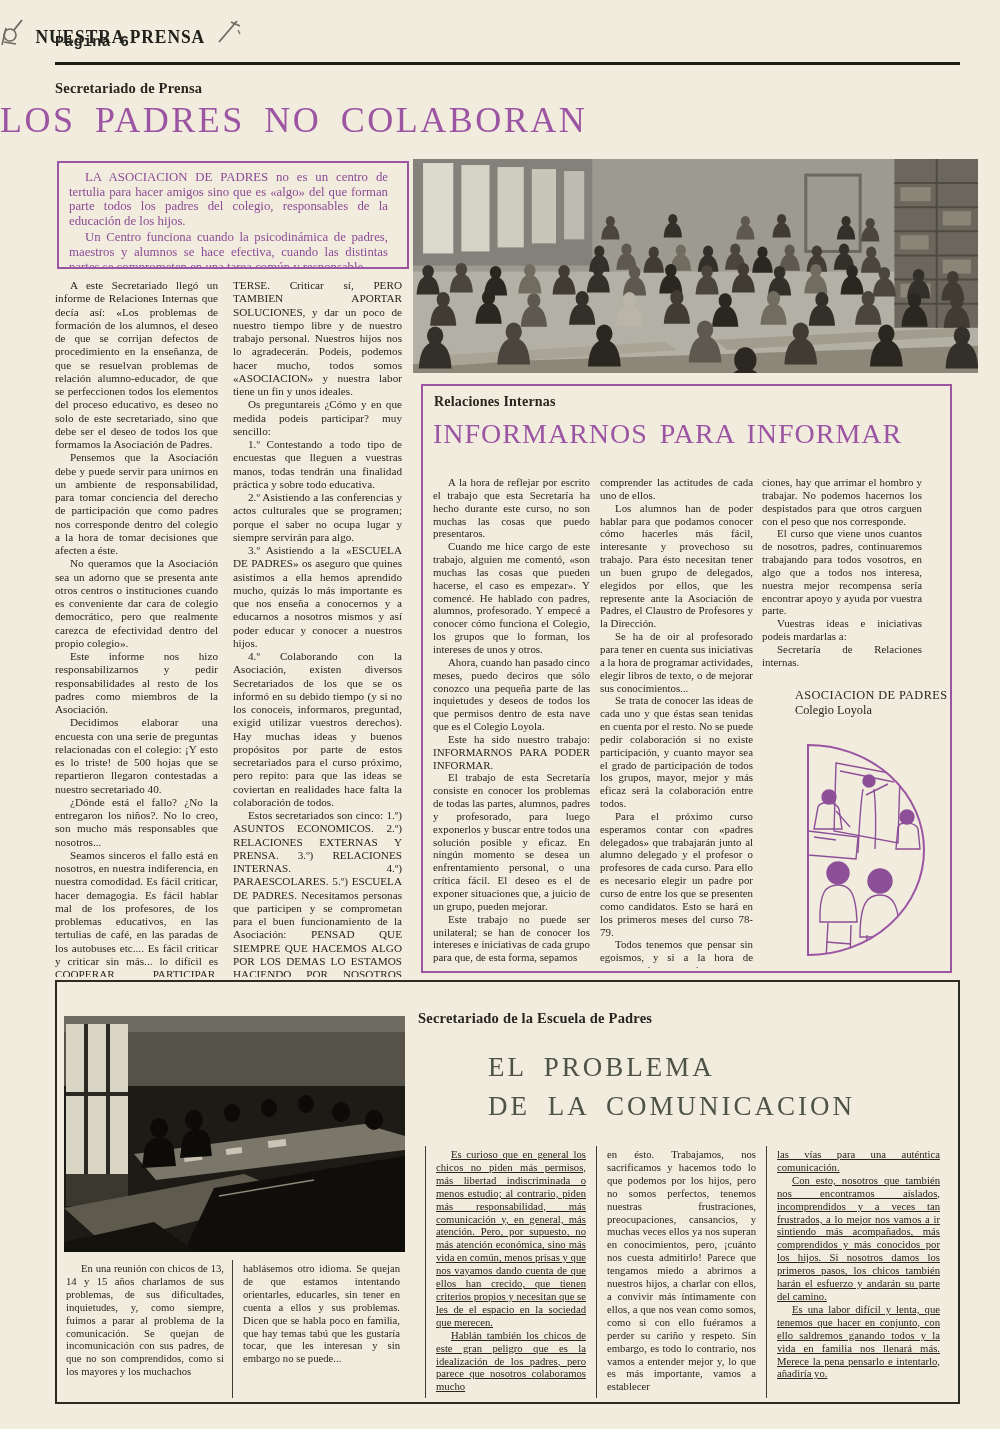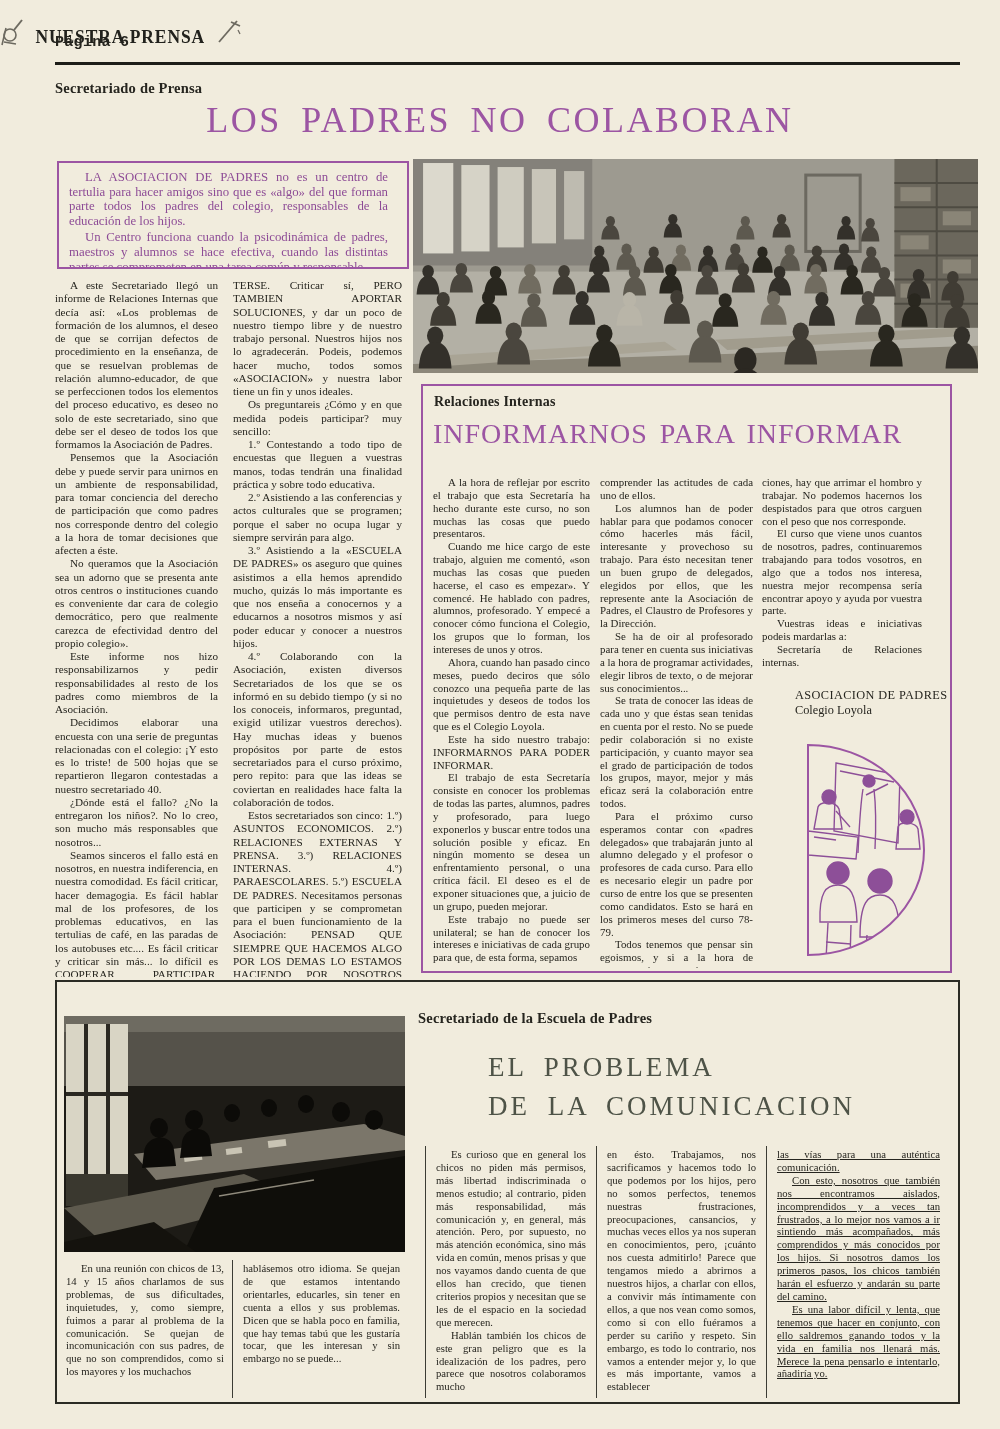--- a/index.html
+++ b/index.html
@@ -19,21 +19,21 @@
   
   .pagenum{position:absolute;left:55px;top:34px;font-size:15px;font-weight:bold;letter-spacing:.3px;font-family:Liberation Mono, monospace;}
   .masthead{position:absolute;left:0;right:0;top:18px;text-align:left;}
   .masthead .inner{display:inline-flex;align-items:flex-start;gap:4px;}
   .mh-text{font-size:19px;font-weight:bold;letter-spacing:1px;color:#21211c;transform:scaleX(.92);display:inline-block;padding-top:8px;}
   .header-rule{position:absolute;left:55px;top:62px;width:905px;height:3px;background:#1d1d18;}
   
   .kicker{position:absolute;font-size:14.5px;font-weight:bold;letter-spacing:.2px;}
   .a1-kicker{left:55px;top:80px;}
   .a1-headline{
-    position:absolute;left:0;right:0;top:99px;text-align:center;
+    position:absolute;left:0;right:0;top:99px;
     font-size:36px;letter-spacing:2.5px;word-spacing:8px;color:var(--accent-purple);
   }
   .lead-box{
     position:absolute;left:57px;top:161px;width:352px;height:108px;box-sizing:border-box;
     border:2px solid var(--accent-purple);padding:7px 19px 5px 10px;
     color:var(--lead-purple);font-size:12.8px;line-height:14.6px;text-align:justify;overflow:hidden;
   }
   .lead-box p{margin:0;text-indent:16px;}
   .lead-box p + p{margin-top:2px;}
   
@@ -64,21 +64,21 @@
   
   .a3-box{position:absolute;left:55px;top:980px;width:905px;height:424px;box-sizing:border-box;border:2px solid #2b2b24;}
   .a3-kicker{left:418px;top:1010px;font-size:14.5px;}
   .a3-headline{
     position:absolute;left:488px;top:1048px;color:var(--headline-gray);
     font-size:27px;letter-spacing:3px;word-spacing:8px;line-height:39px;
   }
   .a3c{font-size:10.7px;line-height:12.9px;}
   .a3-col1{left:66px;top:1262px;width:158px;height:136px;}
   .a3-col2{left:243px;top:1262px;width:157px;height:136px;}
-  .a3-col3{left:436px;top:1148px;width:150px;height:250px;}
+  .a3-col3{left:436px;top:1148px;width:150px;height:250px;text-decoration:underline;}
   .a3-col4{left:607px;top:1148px;width:149px;height:250px;}
   .a3-col5{left:777px;top:1148px;width:163px;height:250px;text-decoration:underline;}
   .rule-v{position:absolute;width:1px;background:#3c3c34;}
   .rv1{left:232px;top:1260px;height:138px;}
   .rv2{left:425px;top:1146px;height:252px;}
   .rv3{left:596px;top:1146px;height:252px;}
   .rv4{left:766px;top:1146px;height:252px;}
 </style>
 </head>
 <body>

